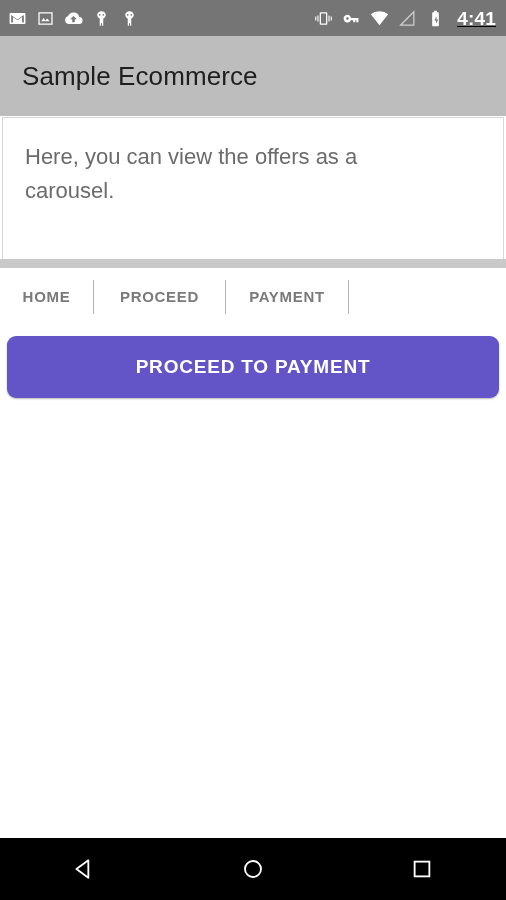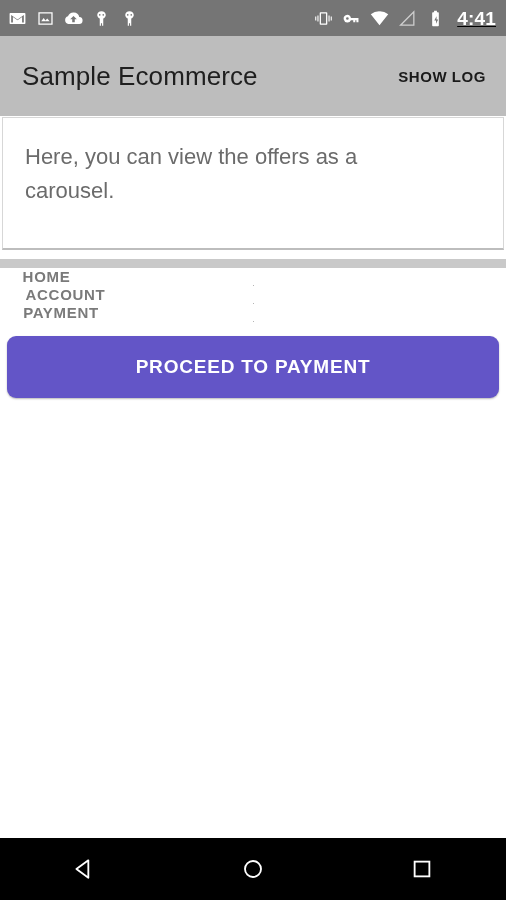--- a/index.html
+++ b/index.html
@@ -81,21 +81,21 @@
     font-weight: 700;
     letter-spacing: 0.55px;
     cursor: pointer;
     padding: 6px 2px;
   }
 
   
   #offers-card {
     position: absolute;
     left: 2px; top: 117px;
-    width: 502px; height: 133px;
+    width: 502px; height: 150px;
     background: #ffffff;
     border: 1px solid #d7d7d7;
     border-bottom: 2px solid #bdbdbd;
     box-sizing: border-box;
     padding: 22px 20px 8px 22px;
   }
   #offers-text {
     color: #6b6b6b;
     font-size: 22px;
     line-height: 34px;
@@ -106,21 +106,20 @@
   
   #tab-bar {
     position: absolute;
     left: 0; top: 259px;
     width: 506px; height: 66px;
     background: #ffffff;
     border-top: 9px solid #c9c9c9;
     box-sizing: border-box;
     display: flex;
     align-items: stretch;
-    flex-direction: column;
   }
   .tab {
     position: relative;
     display: flex;
     align-items: center;
     justify-content: center;
     cursor: pointer;
     box-sizing: border-box;
   }
   .tab-label {
@@ -256,35 +255,34 @@
         <svg class="sb-icon" viewBox="0 0 24 24">
             <path d="M15.2 4h-1.4V2.3h-3.6V4H8.8a1 1 0 0 0-1 1v15.7a1 1 0 0 0 1 1h6.4a1 1 0 0 0 1-1V5a1 1 0 0 0-1-1zm-2.5 14.5v-4h-2.2l2.8-5.3v4h2.1l-2.7 5.3z"></path>
           </svg>
       </span>
       <span id="status-clock">4:41</span>
     </div>
   </div>
 
   <div id="app-bar">
     <div id="app-title">Sample Ecommerce</div>
-    <div id="show-log-button">SHOW LOG</div>
   </div>
 
   <div id="offers-card">
     <div id="offers-text">Here, you can view the offers as a carousel.</div>
   </div>
 
   <div id="tab-bar">
     <div id="tab-home" class="tab">
       <span class="tab-label">HOME</span>
 
     </div>
     <div class="tab-divider"></div>
     <div id="tab-products" class="tab">
-      <span class="tab-label">ACCOUNT</span>
+      <span class="tab-label">PROCEED</span>
 
     </div>
     <div class="tab-divider"></div>
     <div id="tab-account" class="tab">
       <span class="tab-label">PAYMENT</span>
 
     </div>
     <div class="tab-divider"></div>
   </div>
 

